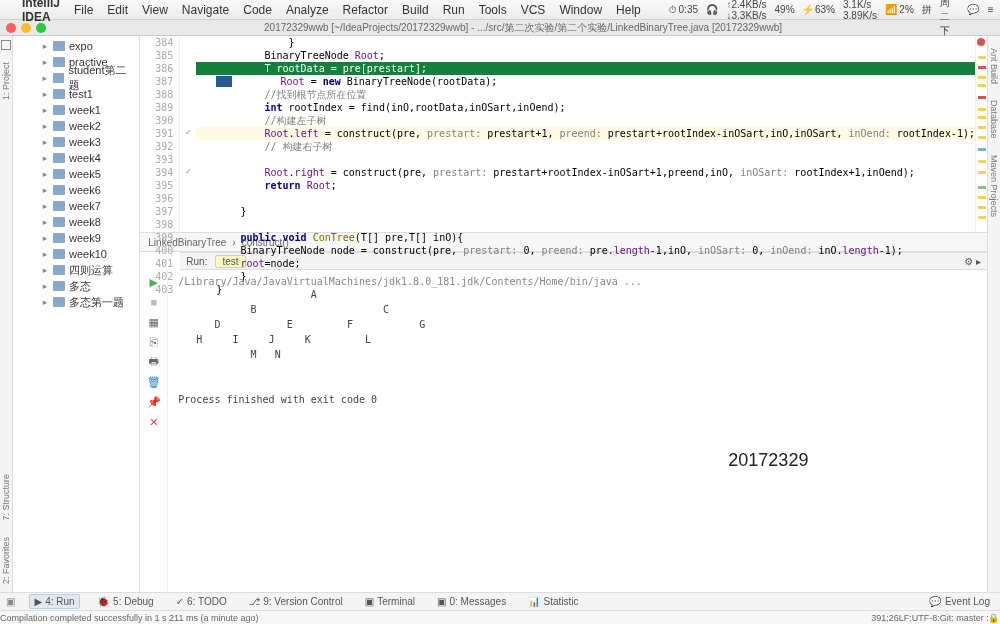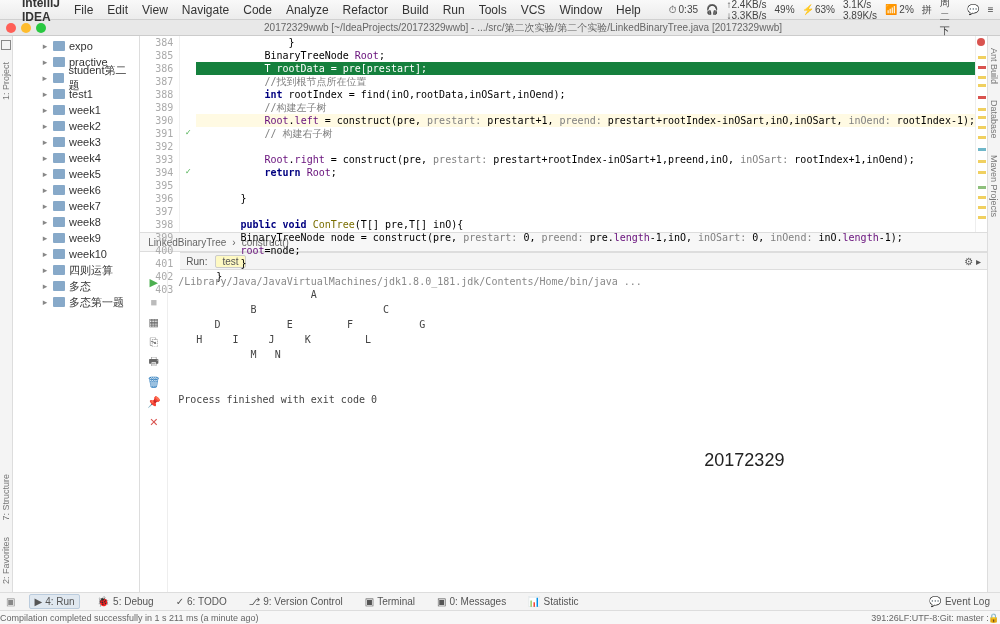--- a/index.html
+++ b/index.html
@@ -74,21 +74,21 @@
 .run-body { flex: 1; display: flex; background: #fff; overflow: hidden; }
 .run-toolbar { width: 28px; background: #fff; display: flex; flex-direction: column; align-items: center; gap: 4px; padding: 4px 0; border-right: 1px solid #eee; }
 .run-toolbar .tbtn { width: 16px; height: 16px; display: flex; align-items: center; justify-content: center; font-size: 11px; cursor: pointer; color: #666; }
 .run-toolbar .play { color: #4caf50; }
 .run-toolbar .stop { color: #bbb; }
 .run-toolbar .pin { color: #d9534f; }
 .run-toolbar .x { color: #d9534f; }
 .run-console { flex: 1; padding: 6px 10px; font-family: Menlo, Consolas, monospace; font-size: 10px; color: #444; position: relative; }
 .run-console .cmd { color: #888; }
 .run-console pre { white-space: pre; line-height: 15px; }
-.watermark { position: absolute; top: 180px; left: 536px; font-size: 18px; color: #222; font-family: -apple-system, Arial, sans-serif; }
+.watermark { position: absolute; top: 180px; left: 560px; font-size: 18px; color: #222; font-family: -apple-system, Arial, sans-serif; }
 
 
 .bottom-bar { height: 18px; background: #f4f4f4; border-top: 1px solid #ddd; display: flex; align-items: center; padding: 0 6px; gap: 14px; font-size: 10px; color: #555; }
 .bottom-bar .tab { display: flex; align-items: center; gap: 3px; cursor: pointer; padding: 1px 4px; }
 .bottom-bar .tab.active { background: #e0e8f0; border: 1px solid #bcd; border-radius: 2px; }
 .bottom-bar .right { margin-left: auto; }
 
 
 .status-bar { height: 14px; background: #f7f7f7; border-top: 1px solid #ddd; display: flex; align-items: center; padding: 0 0; font-size: 9px; color: #666; gap: 10px; }
 .status-bar .right { margin-left: auto; display: flex; }
@@ -283,20 +283,21 @@
           <div></div>
           <div></div>
           <div></div>
           <div></div>
           <div></div>
         </div>
       <div class="code-lines" id="code-lines">
           <div class="code-line">            }</div>
           <div class="code-line">        BinaryTreeNode <span class="purple">Root</span>;</div>
           <div class="code-line hl-blue">        T rootData = pre[prestart];</div>
+          <div class="code-line"><span style="background:#2b5797;color:#fff;padding:0 2px">&nbsp;&nbsp;</span>        <span class="purple">Root</span> = <span class="kw">new</span> BinaryTreeNode(rootData);</div>
           <div class="code-line">        <span class="cmt">//找到根节点所在位置</span></div>
           <div class="code-line">        <span class="kw">int</span> rootIndex = find(inO,rootData,inOSart,inOend);</div>
           <div class="code-line">        <span class="cmt">//构建左子树</span></div>
           <div class="code-line hl-yellow">        <span class="purple">Root</span>.<span class="purple">left</span> = construct(pre, <span class="param">prestart:</span> prestart+1, <span class="param">preend:</span> prestart+rootIndex-inOSart,inO,inOSart, <span class="param">inOend:</span> rootIndex-1);</div>
           <div class="code-line">        <span class="cmt">// 构建右子树</span></div>
           <div class="code-line"></div>
           <div class="code-line">        <span class="purple">Root</span>.<span class="purple">right</span> = construct(pre, <span class="param">prestart:</span> prestart+rootIndex-inOSart+1,preend,inO, <span class="param">inOSart:</span> rootIndex+1,inOend);</div>
           <div class="code-line">        <span class="kw">return</span> <span class="purple">Root</span>;</div>
           <div class="code-line"></div>
           <div class="code-line">    }</div>

